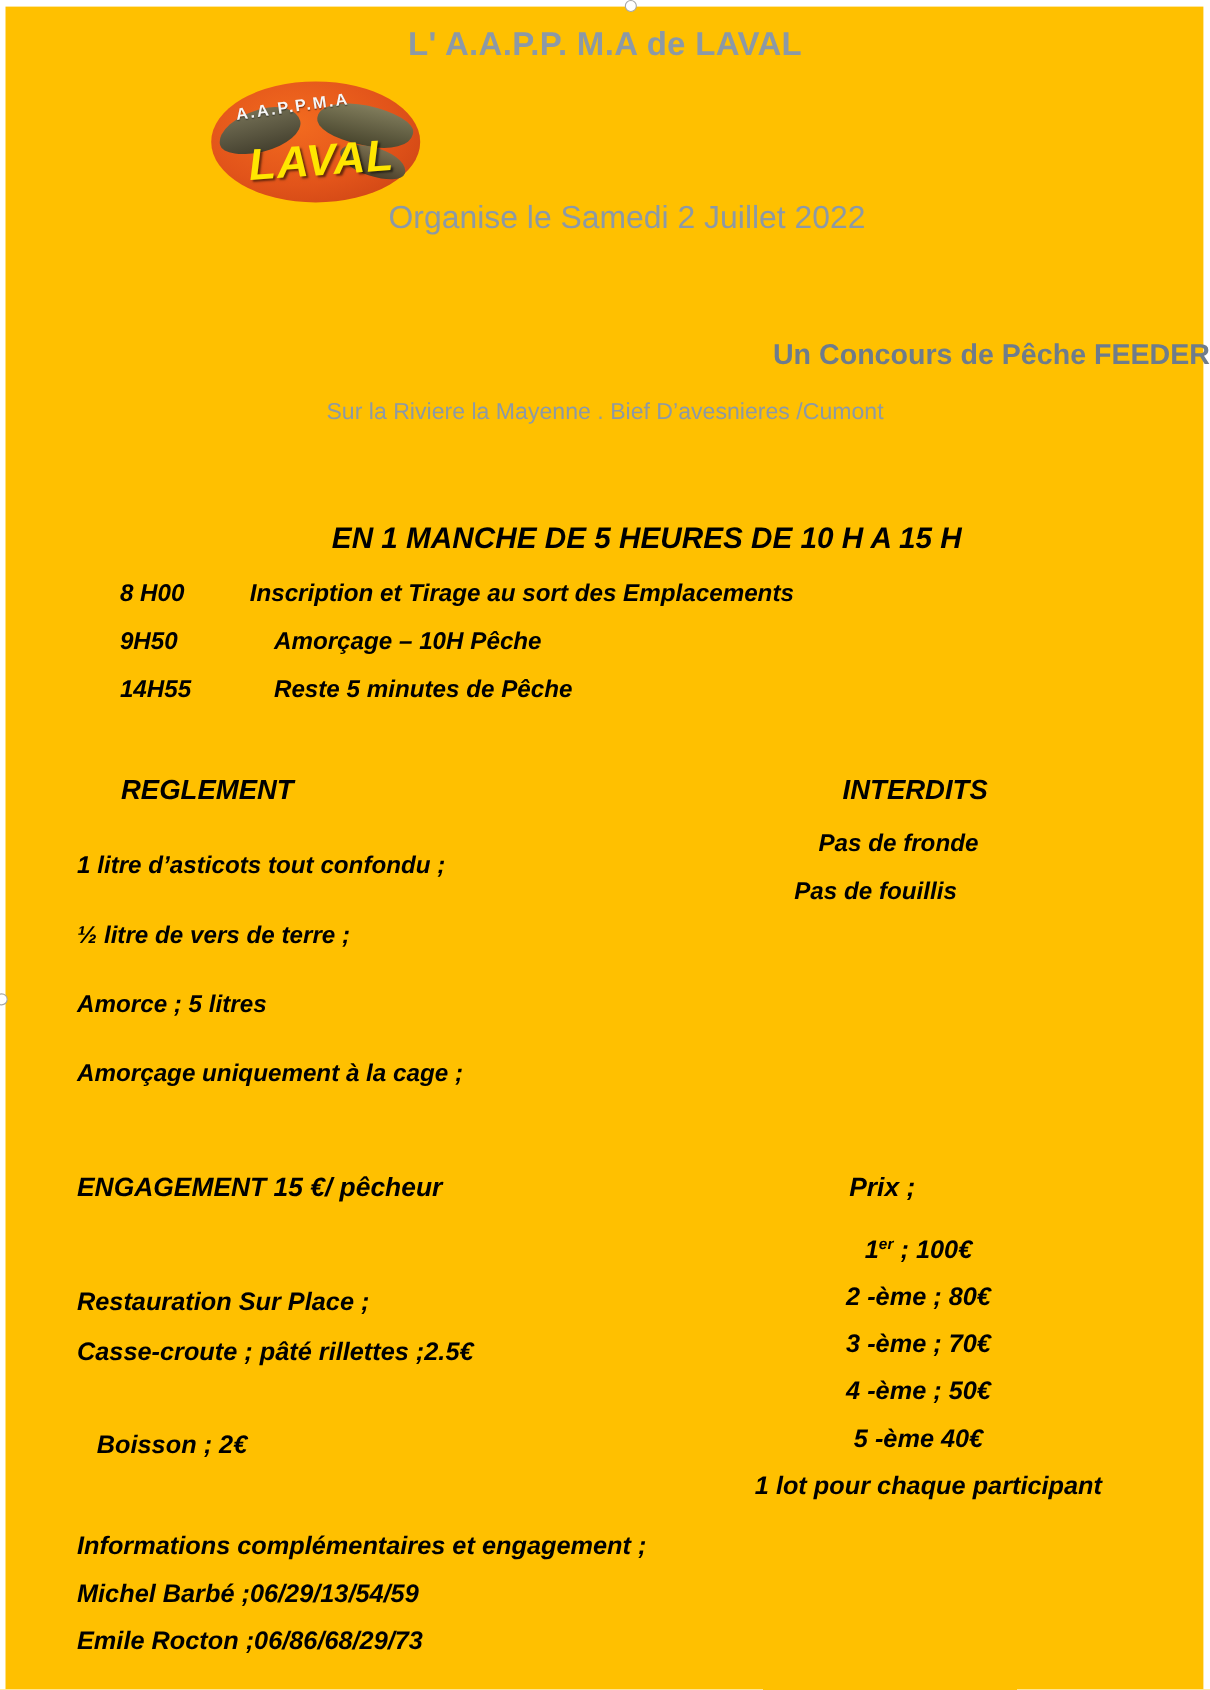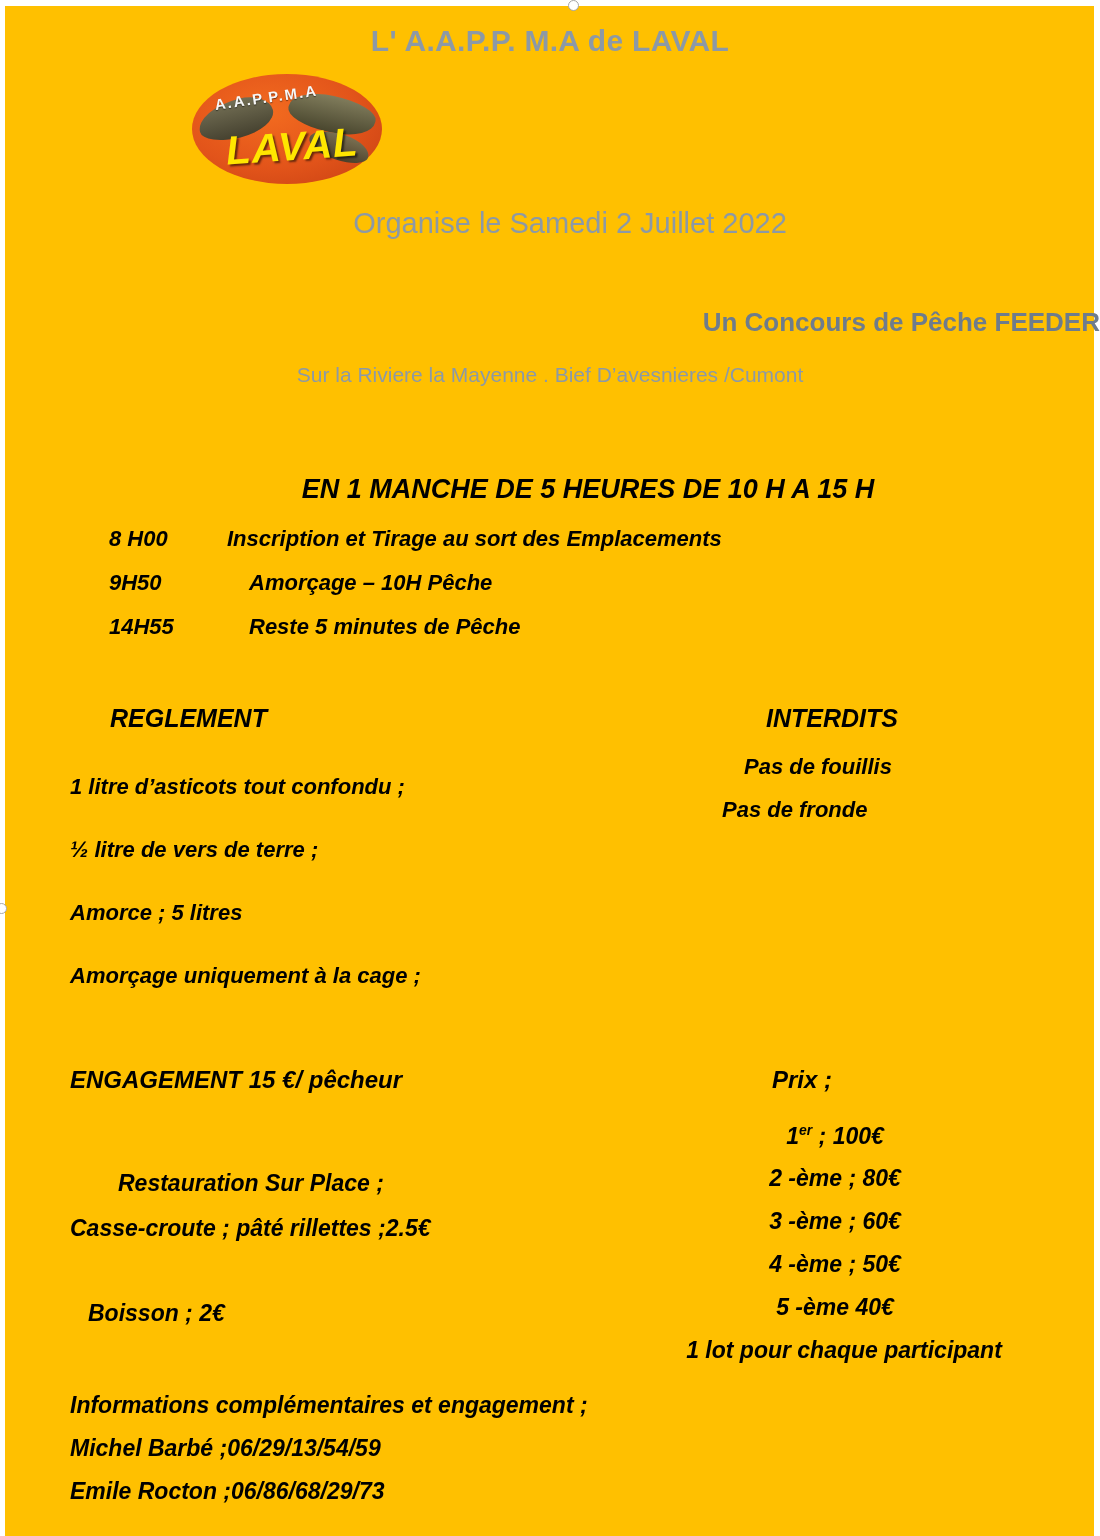--- a/index.html
+++ b/index.html
@@ -136,21 +136,20 @@
   .organise {
     position: absolute;
     top: 182px;
     left: 0;
     width: 100%;
     text-align: center;
     font-size: 29px;
     color: #8C99A6;
     padding-left: 40px;
     box-sizing: border-box;
-    margin-top: 25px;
   }
   .concours {
     position: absolute;
     top: 307px;
     left: 0;
     width: 100%;
     text-align: right;
     font-size: 26px;
     font-weight: bold;
     color: #6E7C8C;
@@ -252,21 +251,20 @@
     color: #000;
   }
   .restauration {
     position: absolute;
     top: 1170px;
     left: 70px;
     font-size: 23px;
     font-weight: bold;
     font-style: italic;
     color: #000;
-    margin-left: 48px;
   }
   .cassecroute {
     position: absolute;
     top: 1215px;
     left: 70px;
     font-size: 23px;
     font-weight: bold;
     font-style: italic;
     color: #000;
   }
@@ -368,34 +366,34 @@
   <div class="heading-interdits">INTERDITS</div>
 
   <div class="reglement-list">
     <div>1 litre d’asticots tout confondu ;</div>
     <div>½ litre de vers de terre            ;</div>
     <div>Amorce ; 5 litres</div>
     <div>Amorçage uniquement à la cage ;</div>
   </div>
 
   <div class="interdits-list">
+    <div>Pas de fronde</div>
     <div>Pas de fouillis</div>
-    <div>Pas de fronde</div>
   </div>
 
   <div class="engagement">ENGAGEMENT 15 €/ pêcheur</div>
   <div class="restauration">Restauration Sur Place ;</div>
   <div class="cassecroute">Casse-croute ; pâté rillettes ;2.5€</div>
   <div class="boisson">Boisson ; 2€</div>
 
   <div class="prix-title">Prix ;</div>
   <div class="prix-list">
     <div class="p"><span>1</span><sup>er</sup><span> ;   </span><span>100€</span></div>
     <div class="p"><span>2 -ème ; </span><span>80€</span></div>
-    <div class="p"><span>3 -ème ; </span><span>60€</span></div>
+    <div class="p"><span>3 -ème ; </span><span>70€</span></div>
     <div class="p"><span>4 -ème ; </span><span>50€</span></div>
     <div class="p"><span>5 -ème    </span><span>40€</span></div>
     <div class="pl">1 lot pour chaque participant</div>
   </div>
 
   <div class="infos">
     <div>Informations complémentaires et engagement ;</div>
     <div>Michel Barbé ;06/29/13/54/59</div>
     <div>Emile Rocton ;06/86/68/29/73</div>
   </div>

